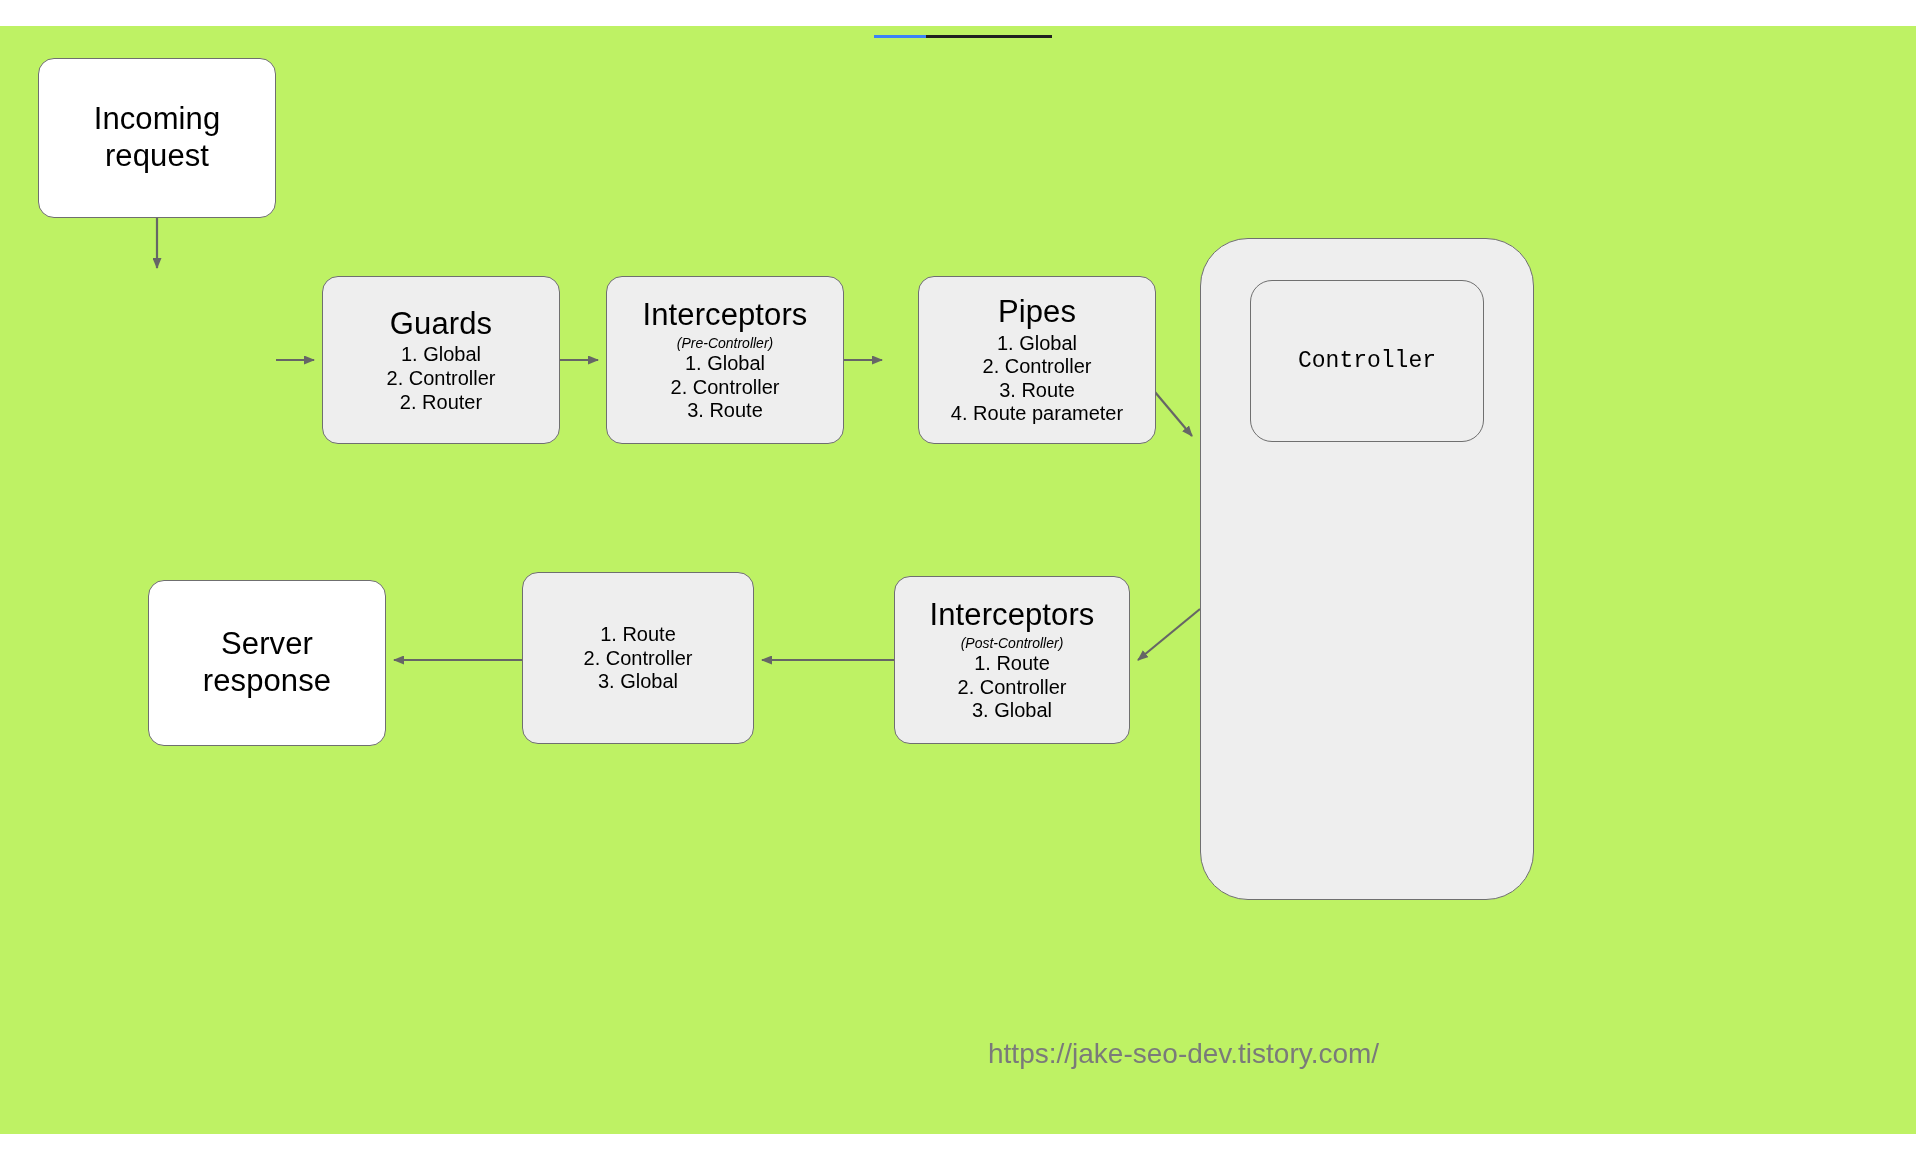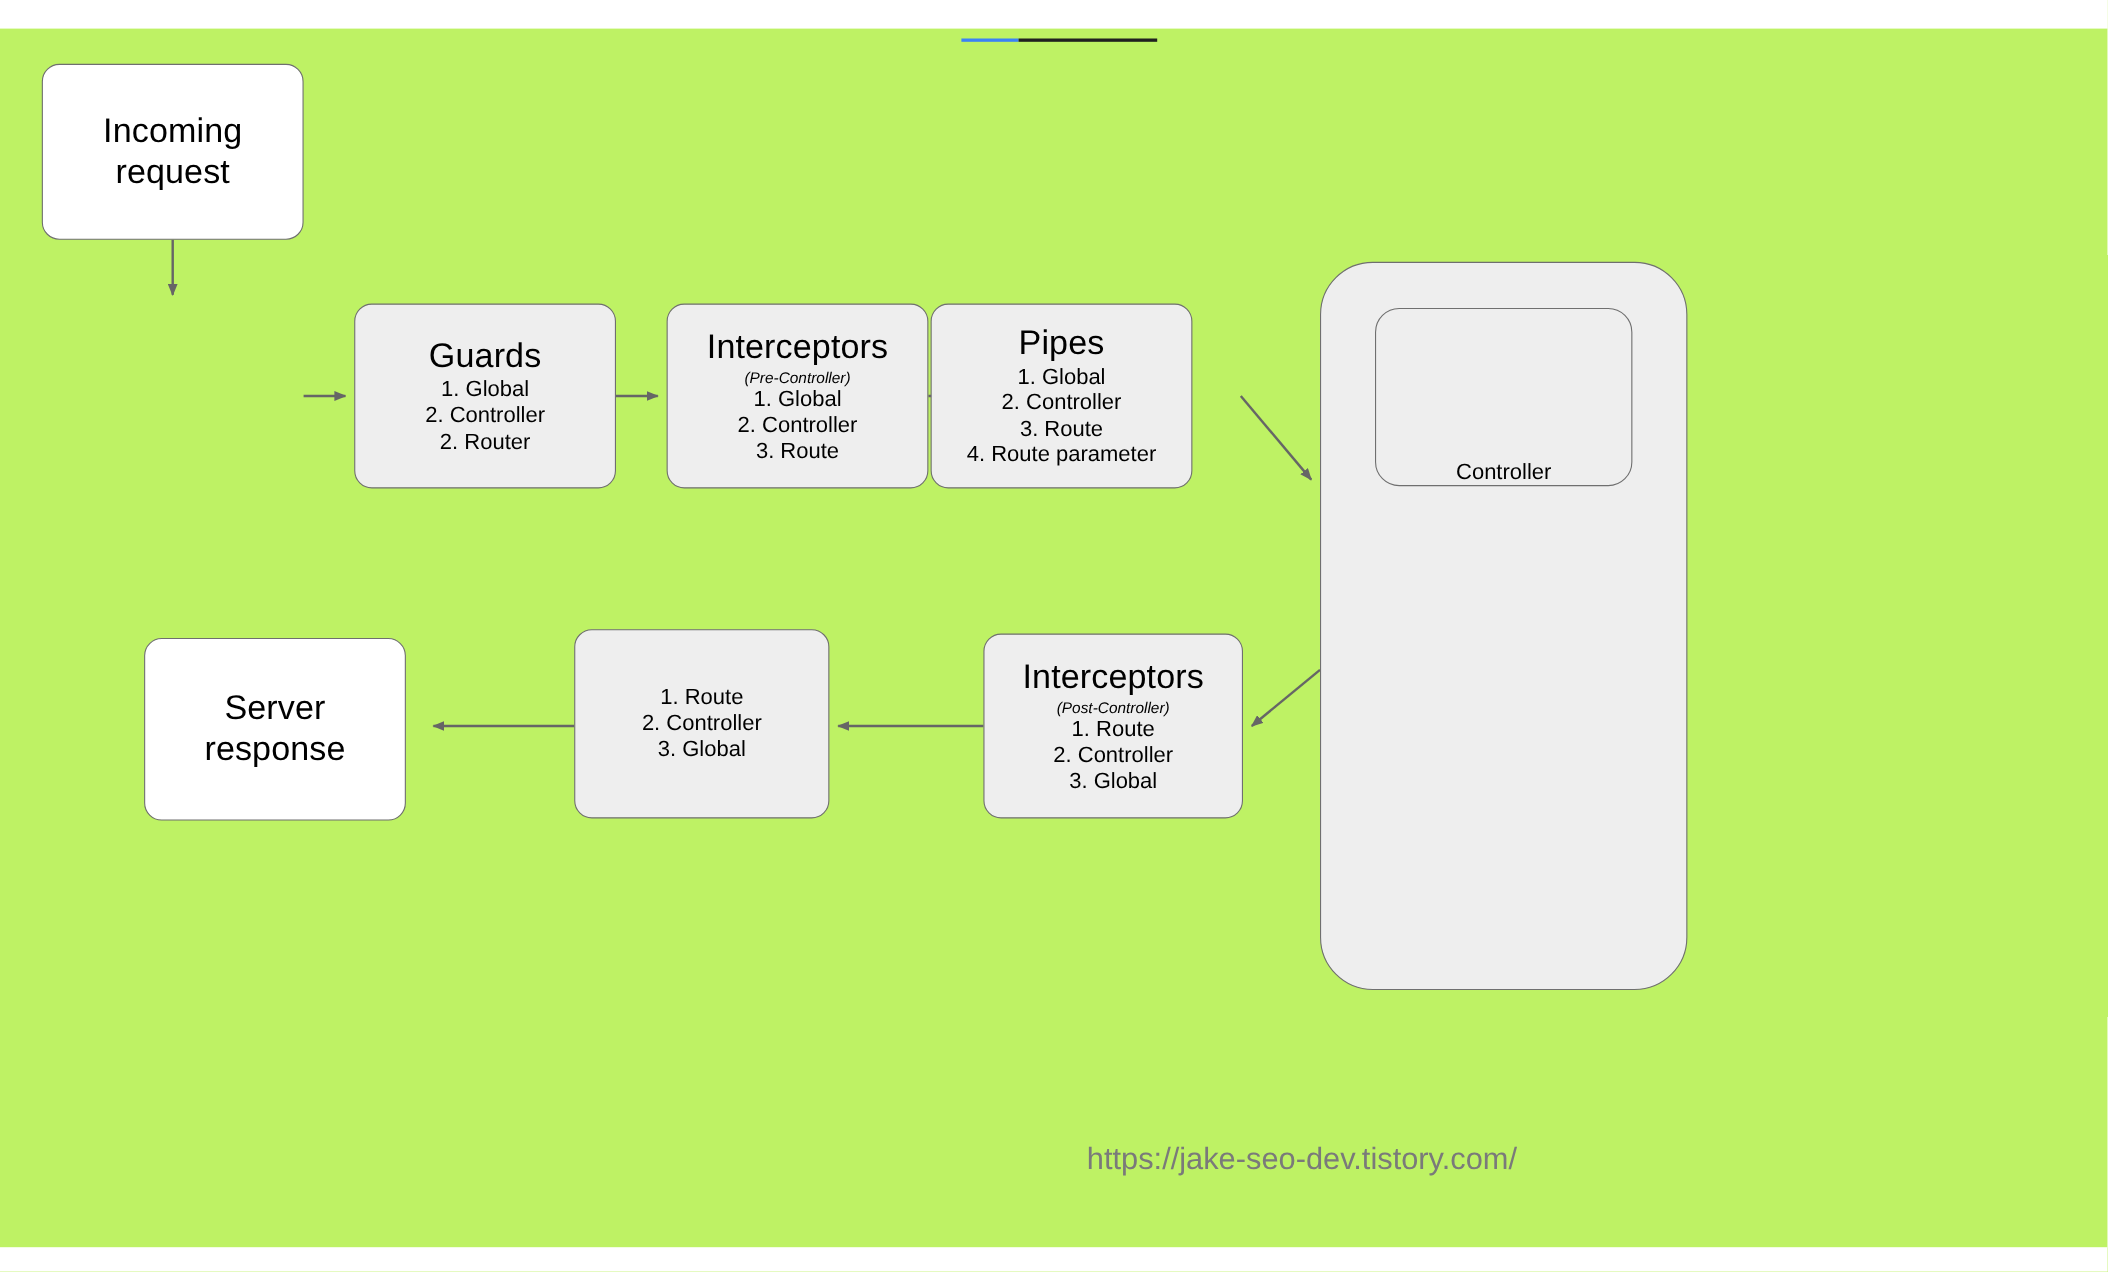--- a/index.html
+++ b/index.html
@@ -64,23 +64,24 @@
     border: 1.6px solid #6f6f6f;
     border-radius: 48px;
   }
   .group-child {
     position: absolute;
     box-sizing: border-box;
     background: #eeeeee;
     border: 1.4px solid #6f6f6f;
     border-radius: 22px;
     display: flex;
-    align-items: flex-end;
+    align-items: center;
     justify-content: center;
-    font-size: 20px;
+    font-size: 23px;
+    font-family: Liberation Mono, monospace;
   }
   .watermark {
     position: absolute;
     font-size: 28px;
     color: #7a7a7a;
     white-space: nowrap;
   }
   .top-rule {
     position: absolute;
     height: 3px;
@@ -138,31 +139,31 @@
   <div class="node filled" style="left:606px; top:250px; width:238px; height:168px;">
     <div class="node-title">Interceptors</div>
     <div class="node-sub">(Pre-Controller)</div>
     <div class="node-list">
       <div>1. Global</div>
       <div>2. Controller</div>
       <div>3. Route</div>
     </div>
   </div>
 
-  <div class="node filled" style="left:846px; top:250px; width:238px; height:168px;">
+  <div class="node filled" style="left:918px; top:250px; width:238px; height:168px;">
     <div class="node-title">Pipes</div>
     <div class="node-list">
       <div>1. Global</div>
       <div>2. Controller</div>
       <div>3. Route</div>
       <div>4. Route parameter</div>
     </div>
   </div>
 
-  <div class="node plain" style="left:131px; top:554px; width:238px; height:166px;">
+  <div class="node plain" style="left:148px; top:554px; width:238px; height:166px;">
     <div class="node-title">Server
 response</div>
   </div>
 
   <div class="node filled" style="left:522px; top:546px; width:232px; height:172px;">
     <div class="node-list">
       <div>1. Route</div>
       <div>2. Controller</div>
       <div>3. Global</div>
     </div>

